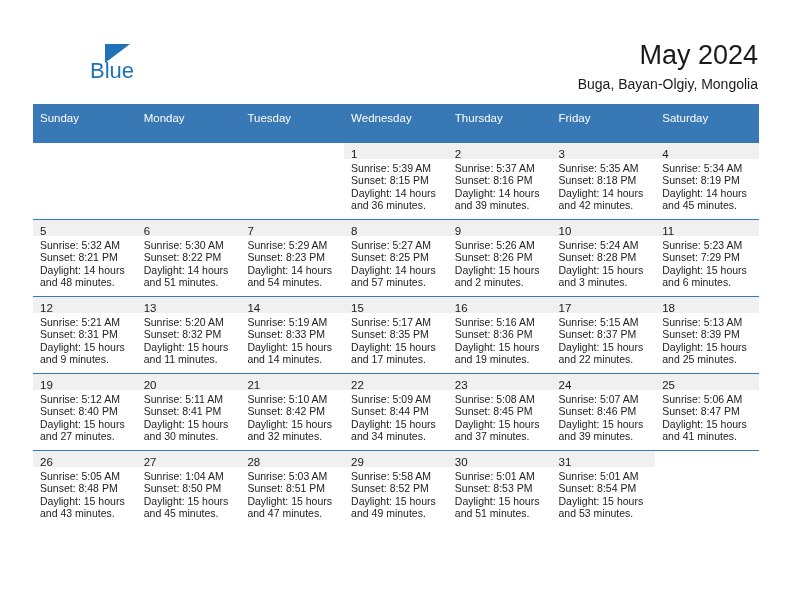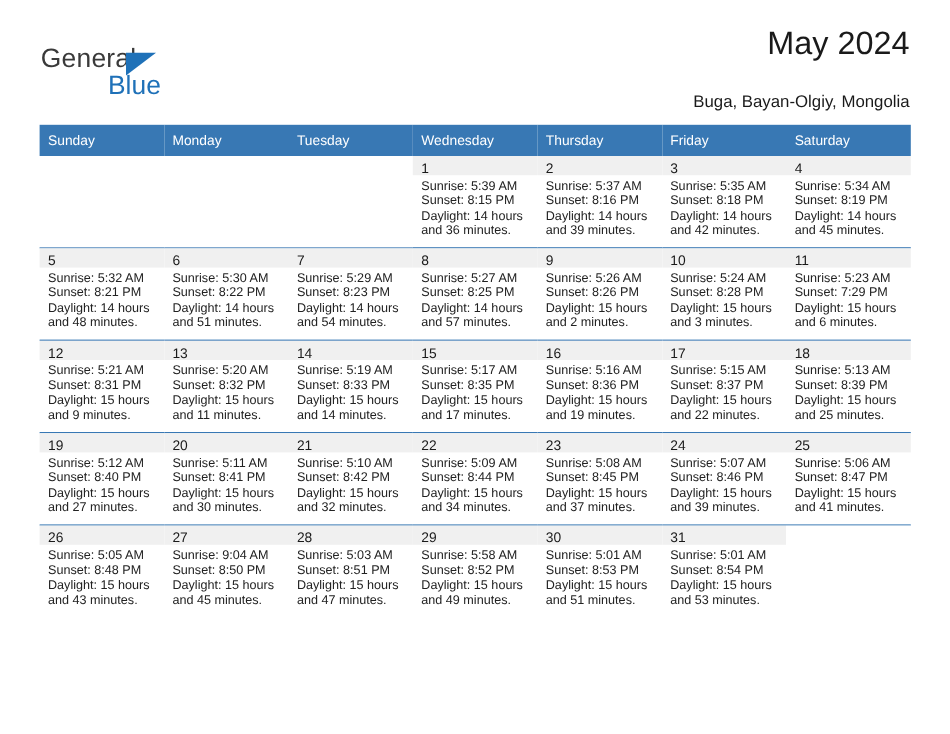--- a/index.html
+++ b/index.html
@@ -55,21 +55,21 @@
     position: absolute;
     left: 56px;
     top: 22px;
     font-size: 22px;
     color: #1f71b8;
     font-family: "Liberation Sans", sans-serif;
   }
   .title {
     position: absolute;
     right: 34px;
-    top: 21px;
+    top: 40px;
     font-size: 27px;
     color: #1a1a1a;
     text-align: right;
     font-weight: normal;
     white-space: nowrap;
   }
   .subtitle {
     position: absolute;
     right: 34px;
     top: 76px;
@@ -88,21 +88,21 @@
     width: 726px;
     border-collapse: collapse;
     table-layout: fixed;
   }
   .calendar th {
     background: #3878b4;
     color: #ffffff;
     font-size: 11.5px;
     font-weight: normal;
     text-align: left;
-    padding: 6px 0 5px 7px;
+    padding: 6px 0 18px 7px;
     height: 15px;
     border: none;
   }
   .calendar td {
     width: 103.7px;
     height: 76px;
     vertical-align: top;
     padding: 0;
     border: none;
     border-top: 1.5px solid #3878b4;
@@ -144,21 +144,20 @@
   }
 </style>
 </head>
 <body>
 
 <div class="page">
 
   <div class="header">
 
     <div class="logo">
-      <span class="logo-general">General</span>
       <span class="logo-triangle"></span>
       <span class="logo-blue">Blue</span>
     </div>
 
     <div class="title">May 2024</div>
     <div class="subtitle">Buga, Bayan-Olgiy, Mongolia</div>
   </div>
 
   <table class="calendar">
     <thead>
@@ -480,21 +479,21 @@
                 <div>Sunset: 8:48 PM</div>
                 <div>Daylight: 15 hours</div>
                 <div>and 43 minutes.</div>
               </div>
             </div>
           </td>
           <td>
             <div class="daycell filled">
               <div class="datenum-band"><span class="datenum">27</span></div>
               <div class="dayinfo">
-                <div>Sunrise: 9:04 AM</div>
+                <div>Sunrise: 1:04 AM</div>
                 <div>Sunset: 8:50 PM</div>
                 <div>Daylight: 15 hours</div>
                 <div>and 45 minutes.</div>
               </div>
             </div>
           </td>
           <td>
             <div class="daycell filled">
               <div class="datenum-band"><span class="datenum">28</span></div>
               <div class="dayinfo">

